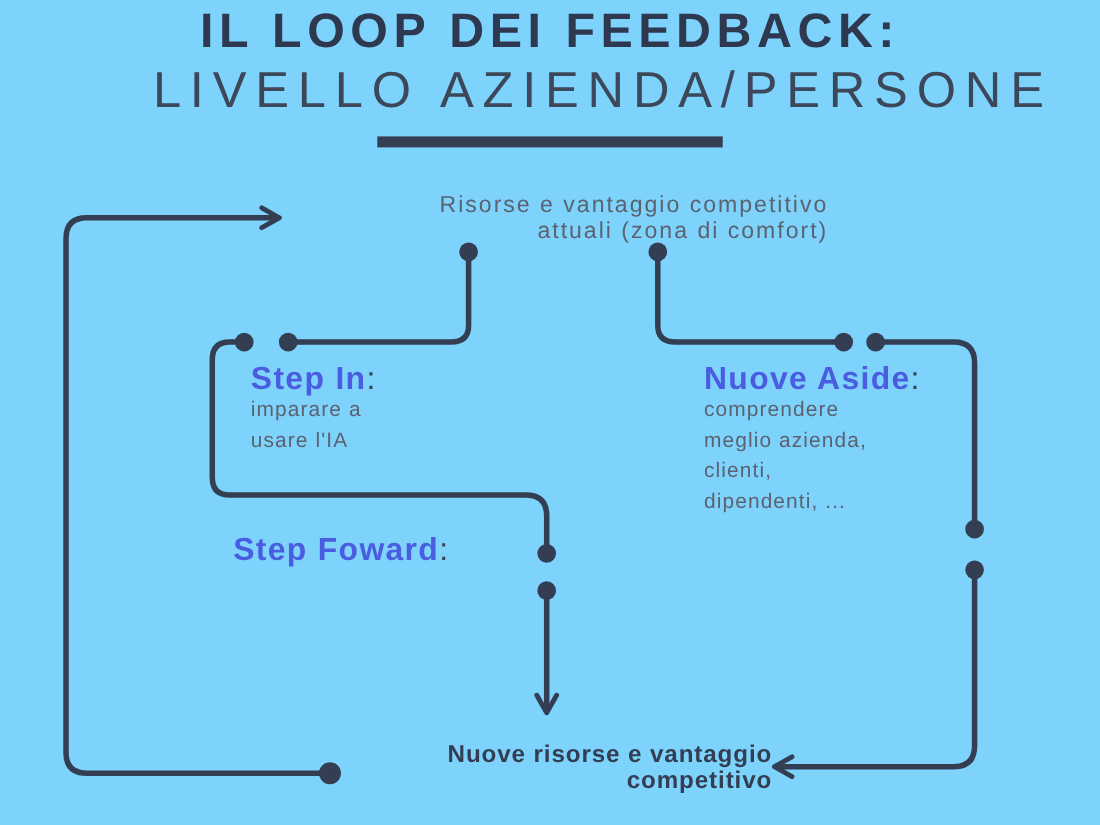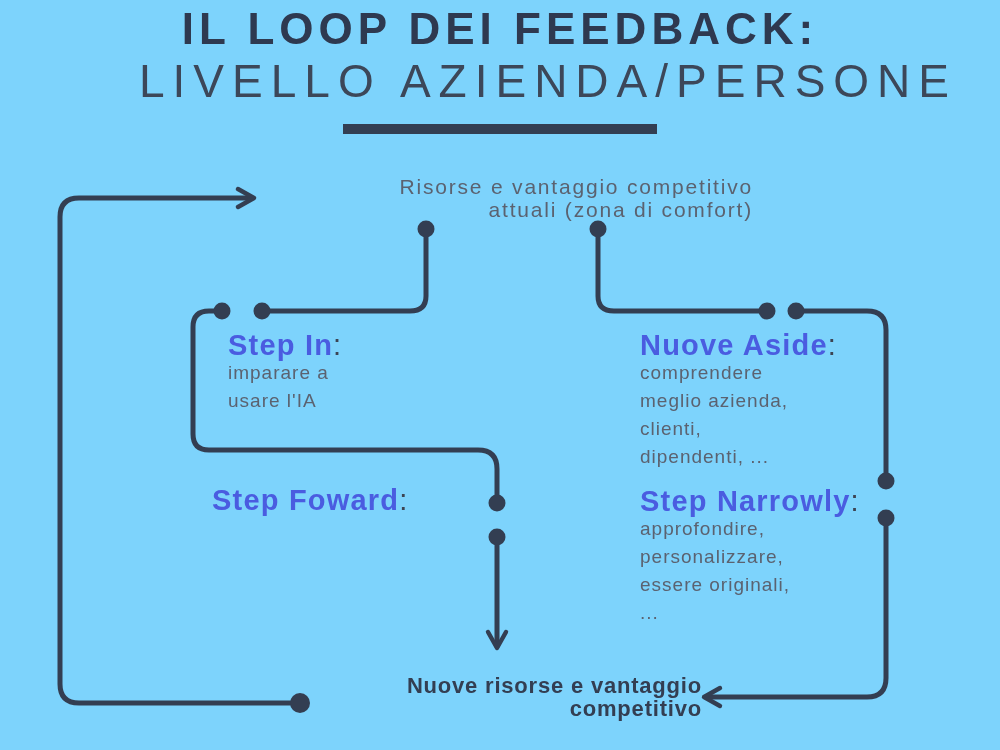--- a/index.html
+++ b/index.html
@@ -141,24 +141,17 @@
     <div class="step-desc">comprendere
 meglio azienda,
 clienti,
 dipendenti, ...</div>
   </div>
 
   <div class="abs step step-foward">
     <div class="step-label"><span>Step Foward</span><span class="colon">:</span></div>
   </div>
 
-  <div class="abs step step-narrowly">
-    <div class="step-label"><span>Step Narrowly</span><span class="colon">:</span></div>
-    <div class="step-desc">approfondire,
-personalizzare,
-essere originali,
-...</div>
-  </div>
 
   <div class="abs node node-bottom">Nuove risorse e vantaggio
 competitivo</div>
 
 </div>
 
 </body></html>

